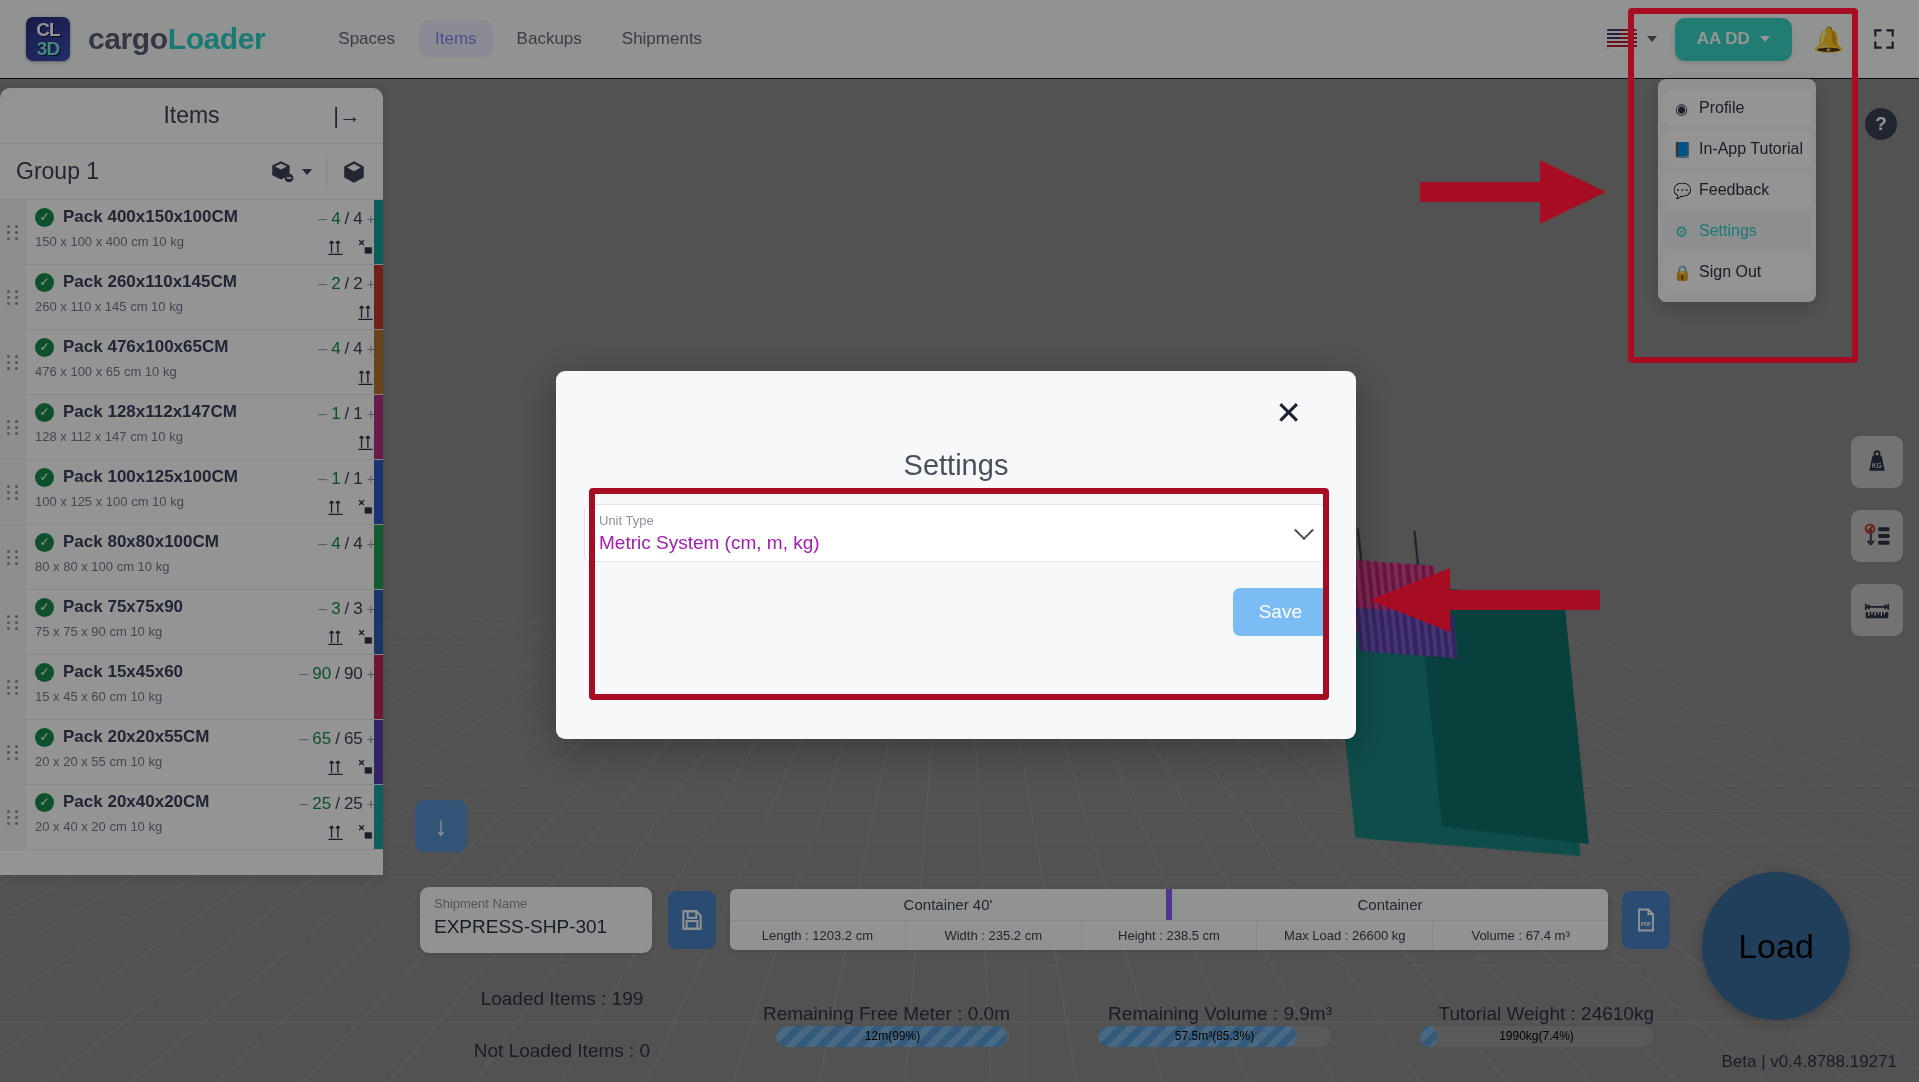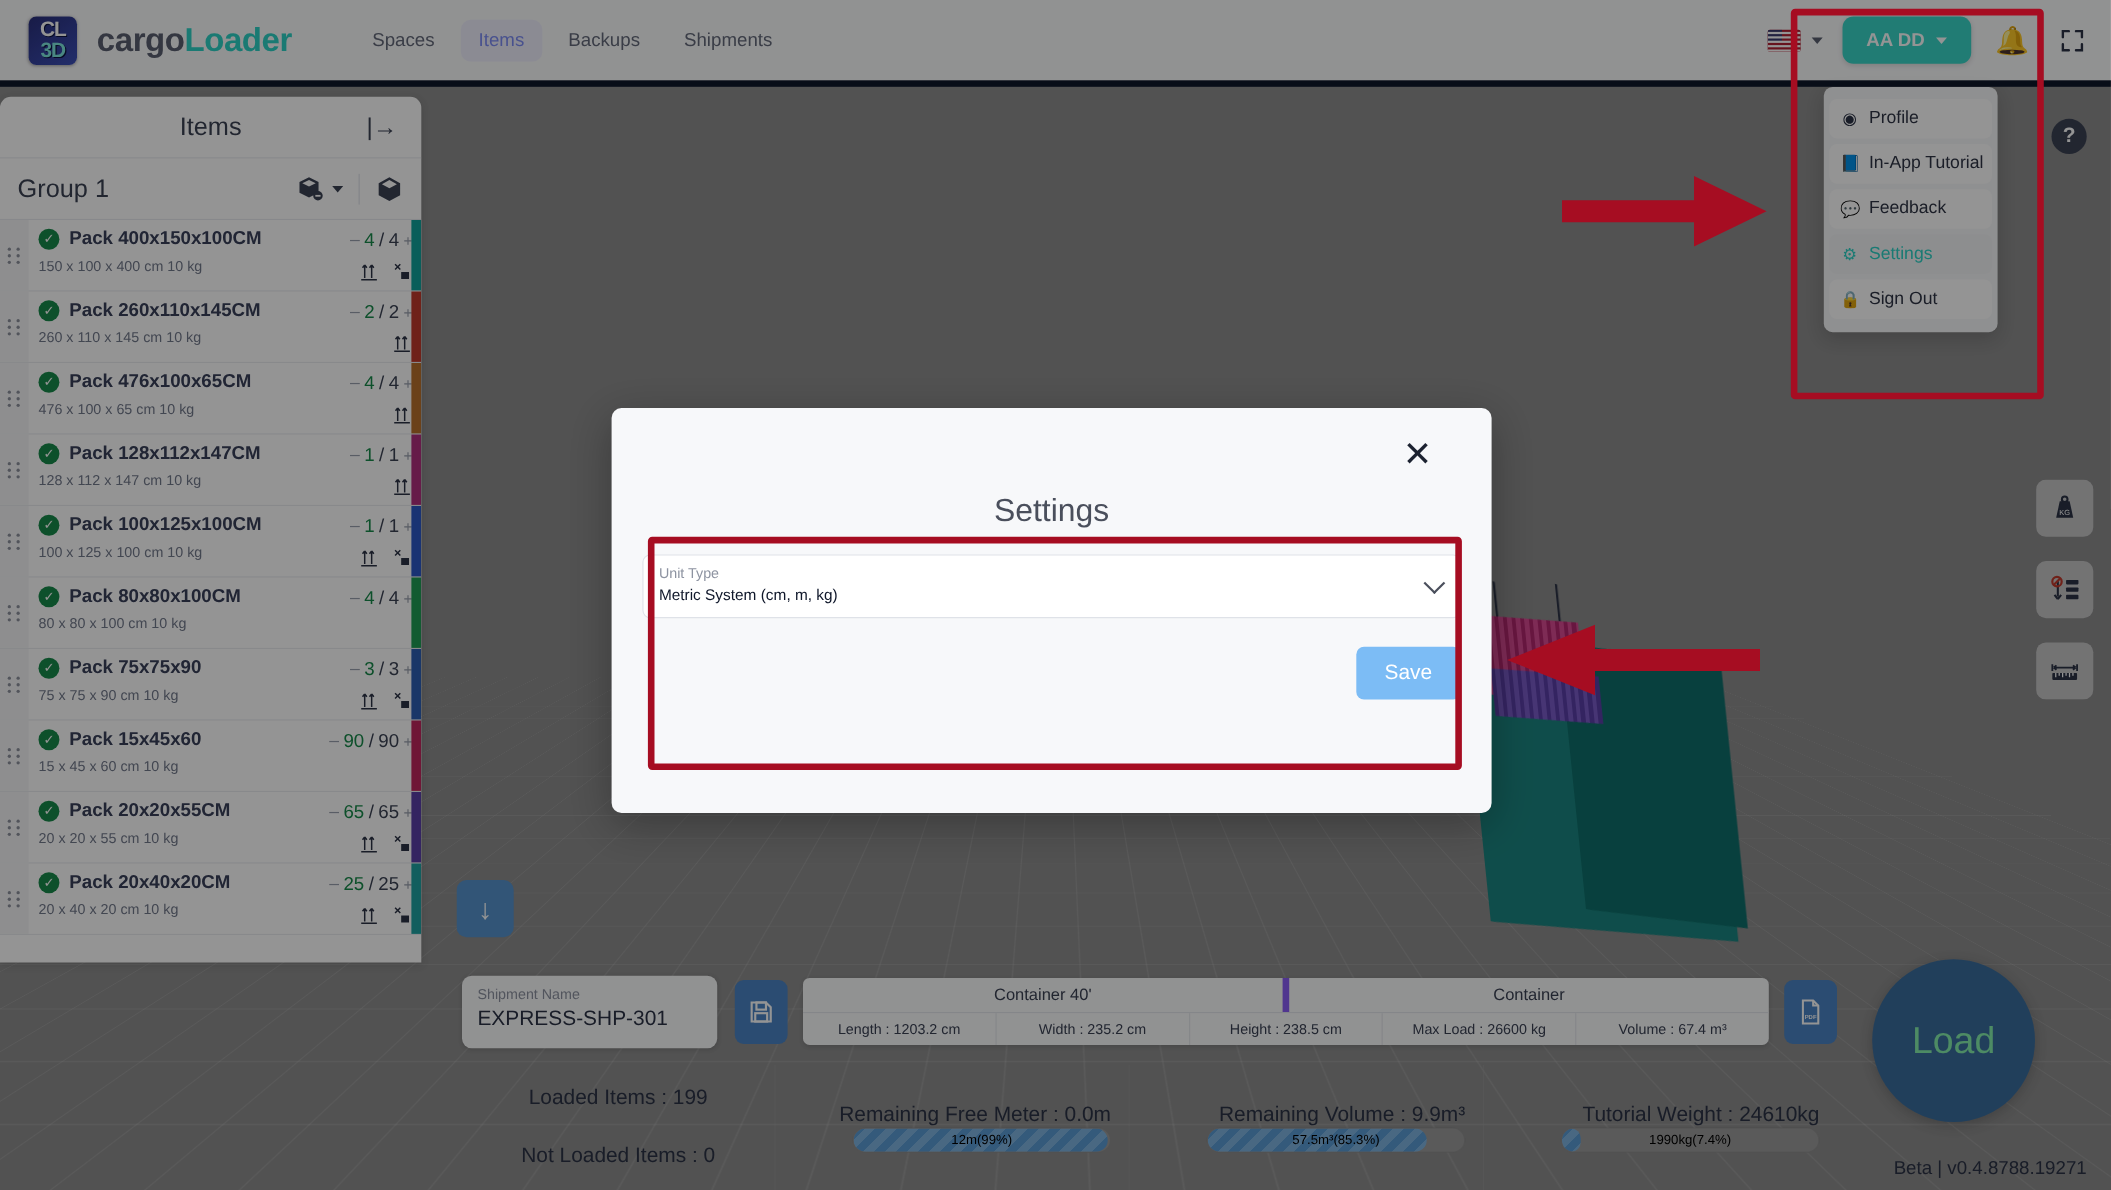--- a/index.html
+++ b/index.html
@@ -8,21 +8,21 @@
     font-family: "Liberation Sans", sans-serif;
     overflow: hidden;
     background: #8a8a8a;
   }
   #app { position: relative; width: 1919px; height: 1082px; }
 
   
   .header {
     position: absolute; top: 0; left: 0; width: 1919px; height: 79px;
     background: #fafbfc; display: flex; align-items: center;
-    z-index: 60; border-bottom: 6px solid #0f172a;
+    z-index: 60; border-bottom: 1px solid #0f172a;
   }
   .logo-box {
     margin-left: 26px; width: 44px; height: 44px; border-radius: 7px;
     background: linear-gradient(145deg,#2a2f7a,#3c4fb8);
     display: flex; flex-direction: column; align-items: center;
     justify-content: center; color: #fff; font-weight: 700;
     line-height: 1; box-shadow: 0 1px 3px rgba(0,0,0,.35);
     overflow: hidden; position: relative;
   }
   .logo-box .l1 { font-size: 19px; letter-spacing: -1px; text-shadow: 1px 1px 0 #0d1440; }
@@ -208,21 +208,21 @@
   .rtools { position: absolute; right: 16px; top: 436px; z-index: 30; display: flex; flex-direction: column; gap: 22px; }
   .rtool {
     width: 52px; height: 52px; background: rgba(245,246,248,.55); border-radius: 9px;
     display: flex; align-items: center; justify-content: center; cursor: pointer;
     color: #2b3245;
   }
 
   
   .load-btn {
     position: absolute; left: 1702px; top: 872px; width: 148px; height: 148px;
-    border-radius: 50%; background: #3a6d9e; color: #86efac; font-size: 34px;
+    border-radius: 50%; background: #3a6d9e; color: #000000; font-size: 34px;
     display: flex; align-items: center; justify-content: center; z-index: 30;
     cursor: pointer; box-shadow: 0 3px 12px rgba(0,0,0,.2);
   }
   .version {
     position: absolute; right: 22px; bottom: 10px; font-size: 17px;
     color: #2b3245; z-index: 30;
   }
 
   
   .shipbar {
@@ -302,21 +302,21 @@
   }
   .modal .mtitle {
     text-align: center; font-size: 29px; color: #4a4f5c; padding-top: 78px;
   }
   .modal .mbody { padding: 22px 28px 0 28px; }
   .select-wrap {
     position: relative; background: #fff; border: 1px solid #dfe2e8;
     border-radius: 7px; height: 58px; padding: 8px 14px; cursor: pointer;
   }
   .select-wrap .lbl { font-size: 13px; color: #8d93a1; }
-  .select-wrap .val { font-size: 14px; color: #0f172a; margin-top: 4px; }
+  .select-wrap .val { font-size: 19px; color: #a21caf; margin-top: 4px; }
   .select-wrap .chev {
     position: absolute; right: 16px; top: 50%; transform: translateY(-50%);
     width: 14px; height: 14px; border-right: 2px solid #4a4f5c;
     border-bottom: 2px solid #4a4f5c; transform: translateY(-70%) rotate(45deg);
   }
   .modal .mfooter { padding: 26px 28px 0; display: flex; justify-content: flex-end; }
   .save-btn {
     background: #7cbcf5; color: #fff; border: none; border-radius: 7px;
     padding: 0 26px; height: 48px; font-size: 19px; cursor: pointer;
   }

